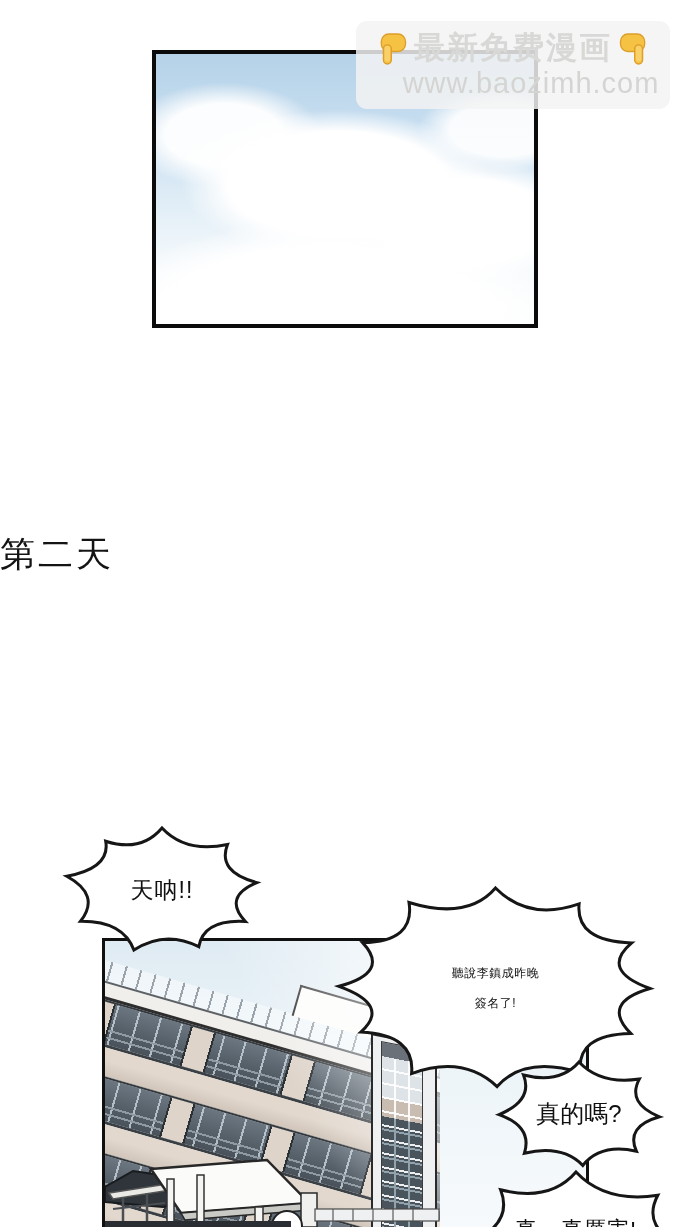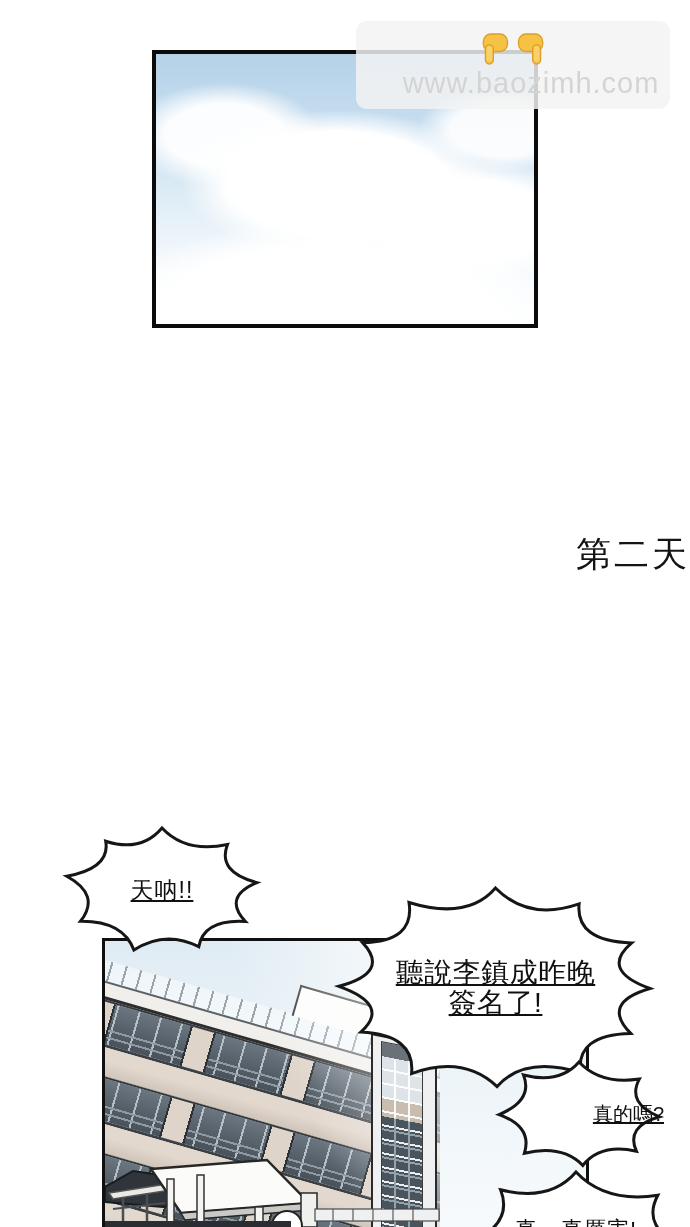--- a/index.html
+++ b/index.html
@@ -28,21 +28,21 @@
     display:flex; flex-direction:column; align-items:center; justify-content:center;
     line-height:1.12;
   }
   .wm-row{ display:flex; align-items:center; gap:6px; }
   .wm-line1{ font-size:31px; font-weight:bold; color:#d8d8d6; letter-spacing:2px; }
   .wm-line2{ font-size:29px; color:#d4d4d2; letter-spacing:1px;margin-left:36px; }
   .hand{ width:30px; height:36px; display:inline-block; }
 
   
   .chapter-title{
-    left:0; top:531px; width:690px; text-align:right; z-index:1;
+    left:0; top:531px; width:690px; text-align:left; z-index:1;
     font-size:35px; color:#141414; letter-spacing:3px; font-weight:500;
   }
 
   
   .school-panel{
     left:102px; top:938px; width:487px; height:289px;
     border:3px solid #101010; border-bottom:none; overflow:hidden; z-index:1;
     background:linear-gradient(180deg,#dfebf3 0%, #ecf4f8 40%, #f7fafc 100%);
   }
   .bclip{ position:absolute; left:0; top:0; width:335px; height:289px; overflow:hidden; }
@@ -83,42 +83,43 @@
       background:
         repeating-linear-gradient(180deg, rgba(0,0,0,0) 0 12px, #93a3ad 12px 14px),
         repeating-linear-gradient(90deg, rgba(0,0,0,0) 0 12px, #93a3ad 12px 14px); }
   .entrance-svg{ position:absolute; left:0; top:0; z-index:3; }
 
   
   .bubble{ z-index:5; }
   .bubble svg{ position:absolute; inset:0; width:100%; height:100%; overflow:visible; }
   .btxt{ position:absolute; inset:0; display:flex; flex-direction:column;
          align-items:center; justify-content:center; text-align:center;
-         color:#101010; font-weight:500; z-index:1;text-decoration:underline; }
+         color:#101010; font-weight:500; z-index:1; }
   .bubble-exclaim   { left:62px;  top:824px;  width:200px; height:132px; }
   .bubble-exclaim .btxt{ font-size:23px; letter-spacing:1px; }
   .bubble-rumor     { left:338px; top:884px;  width:315px; height:208px; }
-  .bubble-rumor .btxt{ font-size:28px; line-height:30px; letter-spacing:.5px; }
+  .bubble-rumor .btxt{ font-size:12px; line-height:30px; letter-spacing:.5px; }
   .bubble-really    { left:494px; top:1058px; width:170px; height:112px; }
-  .bubble-really .btxt{ font-size:20px;align-items:flex-end; }
+  .bubble-really .btxt{ font-size:24px; }
   .bubble-partial   { left:462px; top:1168px; width:228px; height:150px; }
   .bubble-partial .btxt{ justify-content:flex-start; padding-top:47px; font-size:22px; letter-spacing:1px; }
 </style>
 </head>
 <body>
 
 <div class="abs sky-panel"></div>
 
 <div class="abs watermark">
   <div class="wm-row">
     <svg class="hand" viewBox="0 0 36 40">
       <rect x="4" y="2" width="29" height="21" rx="9" fill="#f6c244" stroke="#dd9e2a" stroke-width="1.6"></rect>
       <rect x="6.5" y="15" width="9.5" height="23" rx="4.7" fill="#f6c244" stroke="#dd9e2a" stroke-width="1.6"></rect>
       <rect x="8" y="16" width="6.5" height="19" rx="3.2" fill="#f9d06a"></rect>
     </svg>
+    <span class="wm-line1">最新免费漫画</span>
     <svg class="hand" viewBox="0 0 36 40" style="transform:scaleX(-1)">
       <rect x="4" y="2" width="29" height="21" rx="9" fill="#f6c244" stroke="#dd9e2a" stroke-width="1.6"></rect>
       <rect x="6.5" y="15" width="9.5" height="23" rx="4.7" fill="#f6c244" stroke="#dd9e2a" stroke-width="1.6"></rect>
       <rect x="8" y="16" width="6.5" height="19" rx="3.2" fill="#f9d06a"></rect>
     </svg>
   </div>
   <div class="wm-line2">www.baozimh.com</div>
 </div>
 
 <div class="abs chapter-title">第二天</div>

